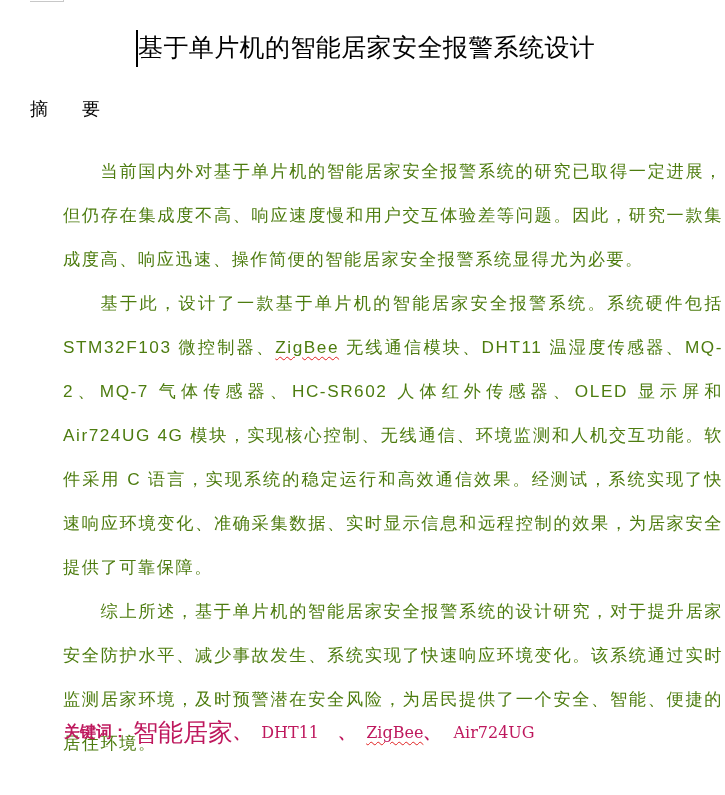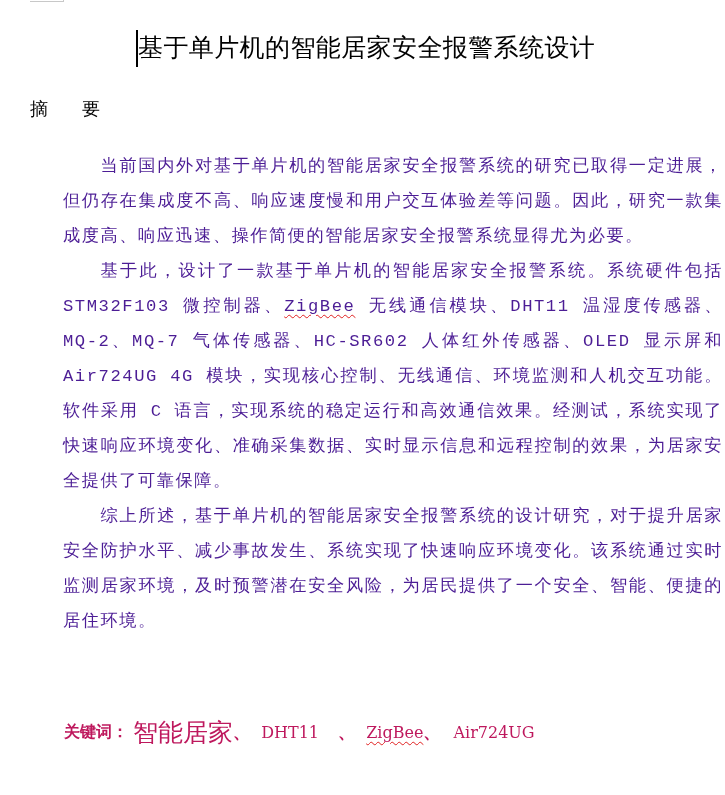--- a/index.html
+++ b/index.html
@@ -22,22 +22,22 @@
 
   .abstract-heading {
     position: absolute; left: 0; top: 94px; width: 725px; 
     font-family: "DejaVu Sans", sans-serif; font-size: 18px; line-height: 30px; margin: 0; font-weight: normal;
   }
   .abstract-heading span { display: inline-block; }
   .abstract-heading .gap { width: 34px; }
 
   .body {
     position: absolute; left: 33px; top: 149px; width: 660px;
-    font-family: Liberation Mono, monospace; font-size: 17.2px; line-height: 35px;
-    letter-spacing: 1.55px; text-align: justify; color: #4c1d95;
+    font-family: Liberation Sans, sans-serif; font-size: 17.2px; line-height: 44px;
+    letter-spacing: 1.55px; text-align: justify; color: #4d7c0f;
   }
   .body p { margin: 0; text-indent: 37.6px; text-align: justify; }
   .body p + p { margin-top: 0; }
 
   .wavy { text-decoration: underline wavy #e02020; text-decoration-thickness: 1px; text-underline-offset: 3px; }
 
   .keywords {
     position: absolute; left: 34px; top: 716px; white-space: nowrap;
     font-family: "DejaVu Serif", serif; color: #be185d;
   }

